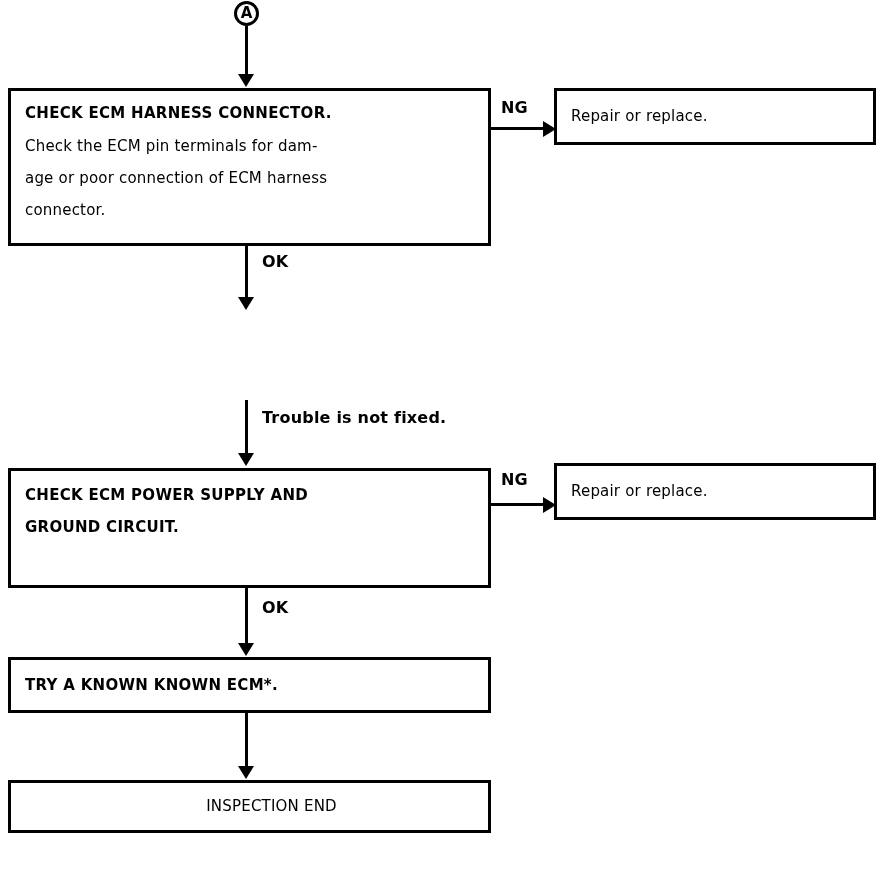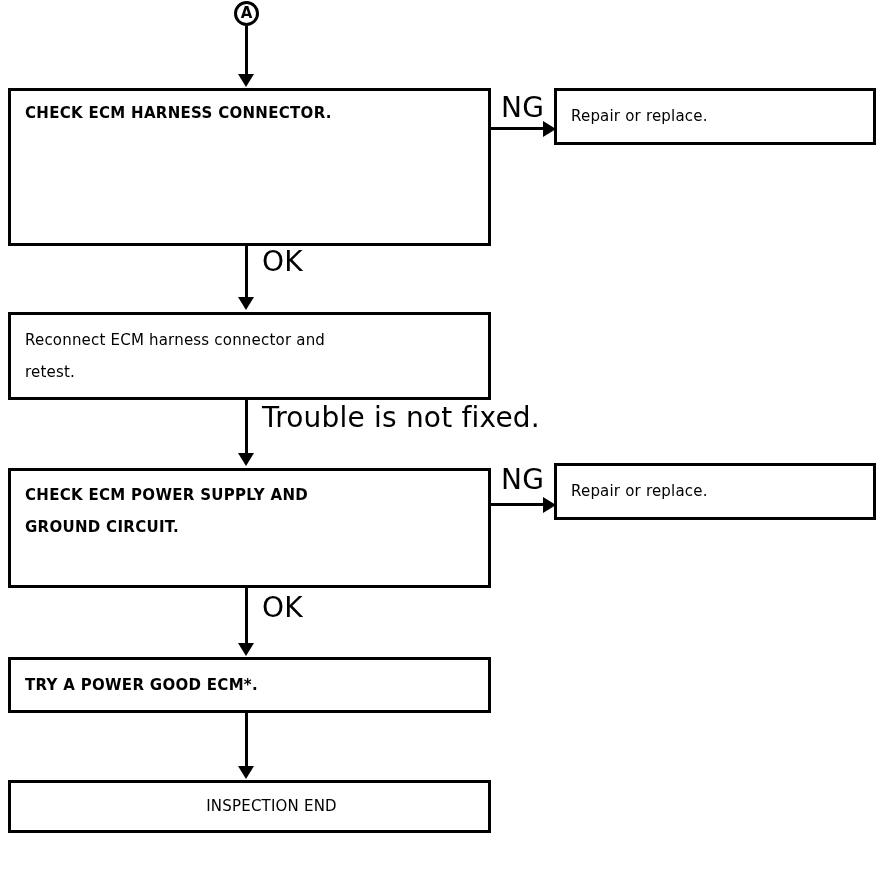--- a/index.html
+++ b/index.html
@@ -89,24 +89,25 @@
     width: 0;
     height: 0;
     border-top: 8px solid transparent;
     border-bottom: 8px solid transparent;
     border-left: 13px solid #000;
   }
 
   
   .edge-label {
     position: absolute;
-    font-size: 28px;
+    font-size: 16px;
     line-height: 24px;
     white-space: nowrap;
     letter-spacing: 0.2px;
+    font-weight: bold;
   }
 
   
   .footnote {
     position: absolute;
     font-size: 20.5px;
     line-height: 26px;
     letter-spacing: 0.2px;
     white-space: nowrap;
   }
@@ -118,38 +119,37 @@
 
   <div class="conn-circle" style="left:234px; top:1px;">
     <span>A</span>
   </div>
 
   <div class="vline" style="left:245px; top:26px; height:50px;"></div>
   <div class="arrow-down" style="left:238px; top:74px;"></div>
 
   <div class="box" style="left:8px; top:88px; width:483px; height:158px;">
     <div class="txt bold" style="top:6px;">CHECK ECM HARNESS CONNECTOR.</div>
+    <div class="txt" style="top:39px;">Check the ECM pin terminals for dam-
+age or poor connection of ECM harness
+connector.</div>
   </div>
 
   <div class="hline" style="left:491px; top:127px; width:57px;"></div>
   <div class="arrow-right" style="left:543px; top:121px;"></div>
   <div class="edge-label" style="left:501px; top:96px;">NG</div>
 
   <div class="box" style="left:554px; top:88px; width:322px; height:57px;">
     <div class="txt" style="top:9px;">Repair or replace.</div>
   </div>
 
   <div class="vline" style="left:245px; top:246px; height:53px;"></div>
   <div class="arrow-down" style="left:238px; top:297px;"></div>
   <div class="edge-label" style="left:262px; top:250px;">OK</div>
 
-  <div class="box" style="left:8px; top:312px; width:483px; height:88px;">
-    <div class="txt" style="top:9px;">Reconnect ECM harness connector and
-retest.</div>
-  </div>
 
   <div class="vline" style="left:245px; top:400px; height:54px;"></div>
   <div class="arrow-down" style="left:238px; top:453px;"></div>
   <div class="edge-label" style="left:262px; top:406px;text-align:center;">Trouble is not fixed.</div>
 
   <div class="box" style="left:8px; top:468px; width:483px; height:120px;padding-left:25px;">
     <div class="txt bold" style="top:8px;">CHECK ECM POWER SUPPLY AND
 GROUND CIRCUIT.</div>
   </div>
 
@@ -159,21 +159,21 @@
 
   <div class="box" style="left:554px; top:463px; width:322px; height:57px;">
     <div class="txt" style="top:9px;">Repair or replace.</div>
   </div>
 
   <div class="vline" style="left:245px; top:588px; height:56px;"></div>
   <div class="arrow-down" style="left:238px; top:643px;"></div>
   <div class="edge-label" style="left:262px; top:596px;">OK</div>
 
   <div class="box" style="left:8px; top:657px; width:483px; height:56px;">
-    <div class="txt bold" style="top:9px;">TRY A POWER GOOD ECM*.</div>
+    <div class="txt bold" style="top:9px;">TRY A KNOWN KNOWN ECM*.</div>
   </div>
 
   <div class="vline" style="left:245px; top:713px; height:54px;"></div>
   <div class="arrow-down" style="left:238px; top:766px;"></div>
 
   <div class="box" style="left:8px; top:780px; width:483px; height:53px;">
     <div class="txt center" style="top:7px;">INSPECTION END</div>
   </div>
 
 

